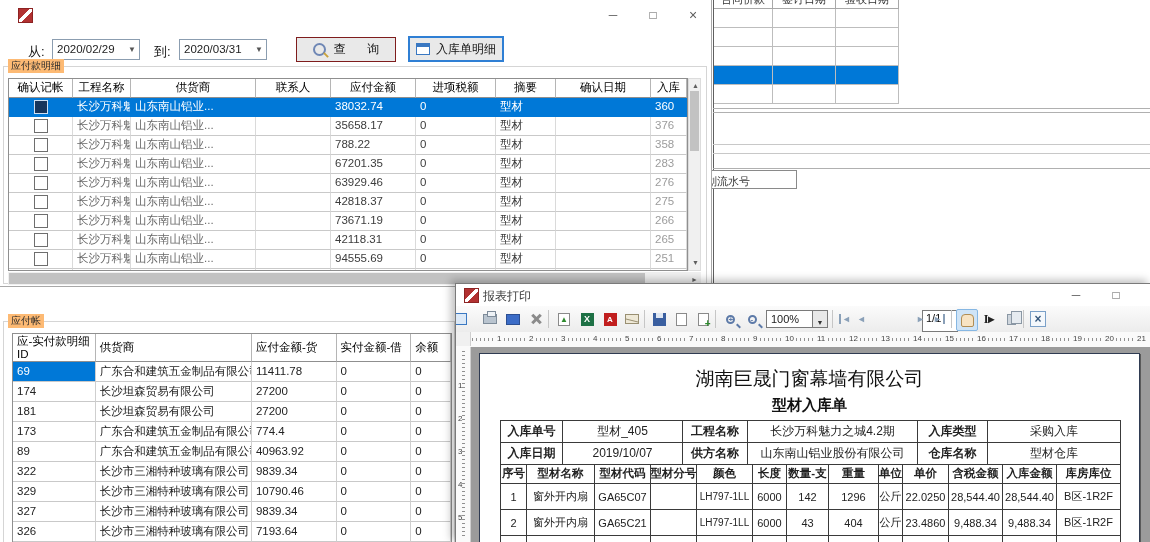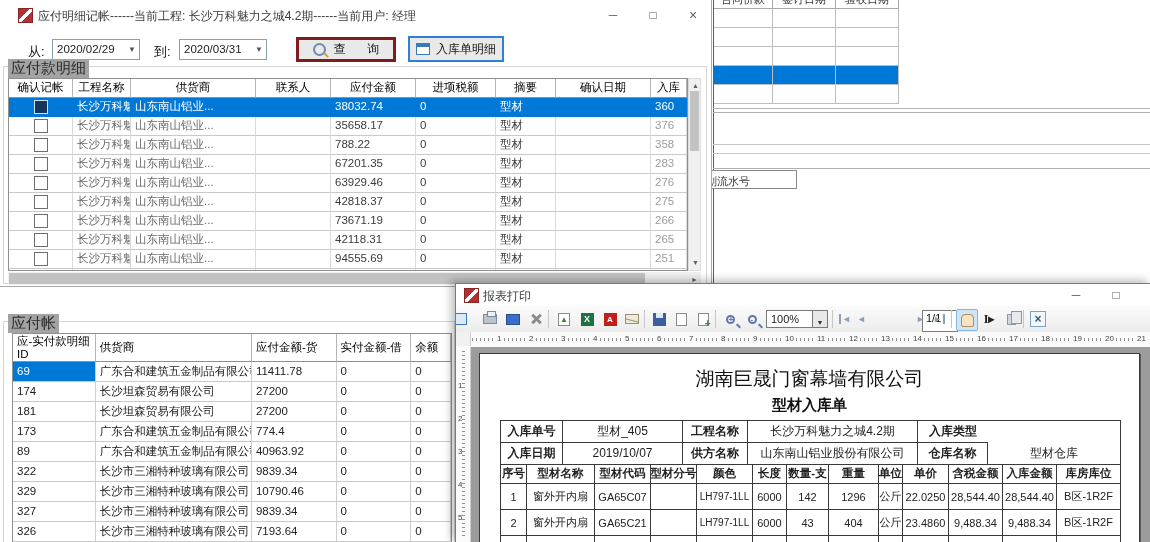--- a/index.html
+++ b/index.html
@@ -23,24 +23,24 @@
   
   .appicon{position:absolute;width:13px;height:13px;background:#b23131;border:1px solid #8c2323;
            background-image:linear-gradient(135deg,transparent 42%,#fff 42%,#fff 58%,transparent 58%);}
   .wbtn{position:absolute;width:30px;height:18px;text-align:center;font-size:12px;color:#5d5d5d;
         line-height:18px;cursor:default;}
   .lbl{position:absolute;font-size:13px;color:#111;}
   .combo{position:absolute;width:88px;height:21px;background:#fff;border:1px solid #8b9db0;
          box-sizing:border-box;}
   .cval{position:absolute;left:4px;top:3px;font-size:11.5px;color:#222;}
   .carr{position:absolute;right:3px;top:5px;font-size:8px;color:#555;}
-  .btn{position:absolute;background:#e9e9e9;border:3px solid #7f1d1d;box-sizing:border-box;
+  .btn{position:absolute;background:#e9e9e9;border:1px solid #7f1d1d;box-sizing:border-box;
        display:flex;align-items:center;justify-content:center;font-size:12px;color:#111;}
   .gbox{position:absolute;border:1px solid #d5d5d5;box-sizing:border-box;}
-  .glabel{position:absolute;background:#a3a3a3;padding:0 3px;font-size:15px;color:#2b2b2b;z-index:2;}
+  .glabel{position:absolute;background:#fdba74;padding:0 3px;font-size:10px;color:#2b2b2b;z-index:2;}
   
   .win1{position:absolute;left:0;top:0;width:711px;height:286px;background:#fff;z-index:10;
         border-right:1px solid #a8a8a8;border-bottom:1px solid #a8a8a8;}
   .win1 .ttext{position:absolute;left:38px;top:8px;font-size:12px;color:#3c3c3c;white-space:nowrap;}
   .mag{width:9px;height:9px;border:2px solid #6f87b5;border-radius:50%;position:relative;margin-right:8px;}
   .mag::after{content:"";position:absolute;left:8px;top:9px;width:6px;height:2px;background:#caa23c;
               transform:rotate(45deg);}
   .qlbl{word-spacing:18px;}
   .ibtn{border:2px solid #2f7fd4;}
   .winicon{width:12px;height:10px;border:1px solid #3a78c2;background:#fff;margin-right:6px;position:relative;}
@@ -205,21 +205,20 @@
     <div class="bg-line l2" style="top:144px"></div>
     <div class="bg-line l2" style="top:153px"></div>
     <div class="bg-line" style="top:168px"></div>
     <div class="plan-box">
       <span class="plan-text">计划流水号</span>
     </div>
   </div>
 
   <div class="win1">
     <span class="appicon" style="left:18px;top:8px"></span>
-    <span class="ttext">应付明细记帐------当前工程: 长沙万科魅力之城4.2期------当前用户: 经理</span>
     <span class="wbtn" style="left:598px;top:6px">─</span>
     <span class="wbtn" style="left:638px;top:6px">□</span>
     <span class="wbtn" style="left:678px;top:6px;font-size:14px">×</span>
 
     <span class="lbl" style="left:28px;top:43px">从:</span>
     <div class="combo" style="left:52px;top:39px">
       <span class="cval">2020/02/29</span>
       <span class="carr">▼</span>
     </div>
     <span class="lbl" style="left:154px;top:43px">到:</span>
@@ -576,20 +575,21 @@
       <div class="page">
         <div class="r-company">湖南巨晟门窗幕墙有限公司</div>
         <div class="r-title">型材入库单</div>
         <div class="r-info">
             <div class="irow">
               <div class="icell lab" style="width:62px">入库单号</div>
               <div class="icell" style="width:120px">型材_405</div>
               <div class="icell lab" style="width:65px">工程名称</div>
               <div class="icell" style="width:170px">长沙万科魅力之城4.2期</div>
               <div class="icell lab" style="width:70px">入库类型</div>
+              <div class="icell" style="width:132px">采购入库</div>
             </div>
             <div class="irow">
               <div class="icell lab" style="width:62px">入库日期</div>
               <div class="icell" style="width:120px">2019/10/07</div>
               <div class="icell lab" style="width:65px">供方名称</div>
               <div class="icell" style="width:170px">山东南山铝业股份有限公司</div>
               <div class="icell lab" style="width:70px">仓库名称</div>
               <div class="icell" style="width:132px">型材仓库</div>
             </div>
           </div>

